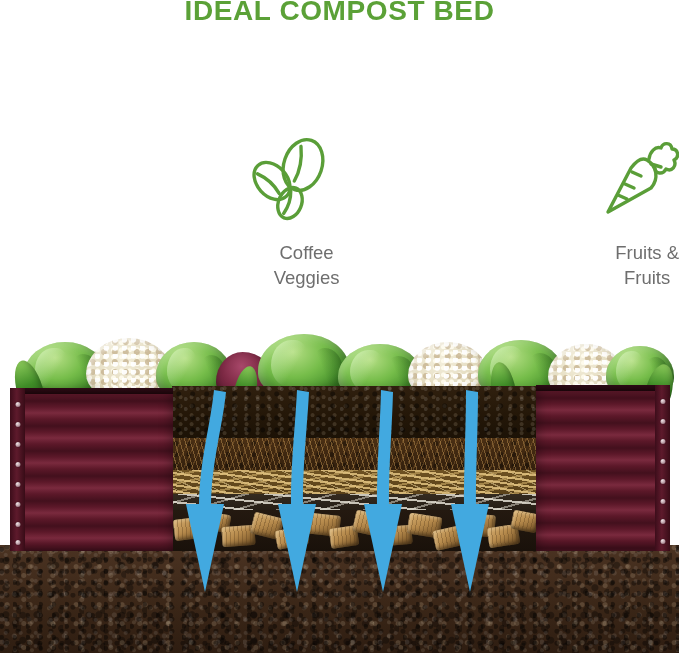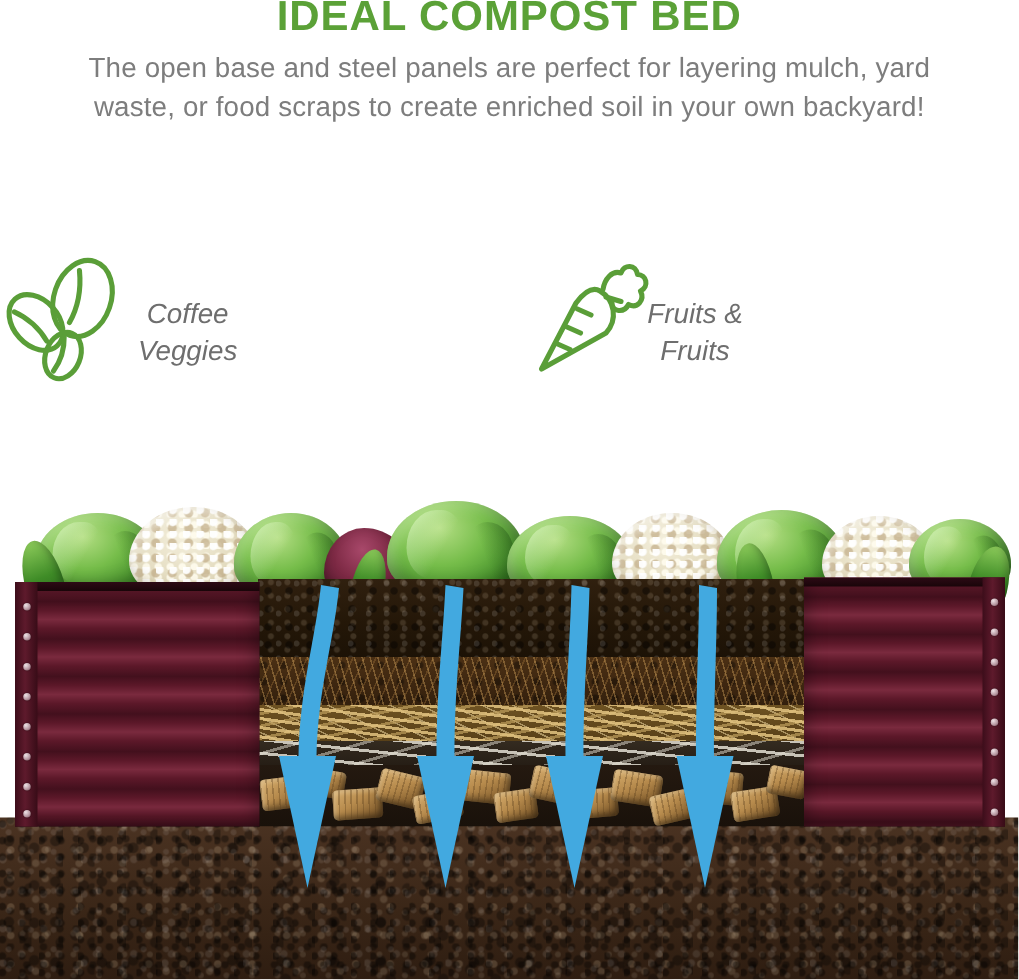--- a/index.html
+++ b/index.html
@@ -16,21 +16,21 @@
     font-size:28px;font-weight:bold;color:#5ba137;letter-spacing:.6px;
     line-height:30px;margin:-4px 0 0 0;text-transform:uppercase;
   }
   .subtitle{
     font-size:18.5px;color:#7d7d7d;line-height:26px;font-weight:300;
     margin:6px auto 0;width:590px;letter-spacing:.1px;
   }
 
   
   .features{position:absolute;left:0;top:134px;width:679px;height:160px;display:flex;}
-  .feature{flex:1;display:flex;flex-direction:row;align-items:center;font-style:italic;}
+  .feature{flex:1;display:flex;flex-direction:column;align-items:flex-end;}
   .feat-ico{height:92px;display:flex;align-items:center;justify-content:center;}
   .feat-label{
     margin-top:14px;text-align:center;font-size:18.5px;line-height:25px;
     color:#6e6e6e;font-weight:300;
   }
 
   
   .scene{position:absolute;left:0;top:318px;width:679px;height:335px;overflow:hidden;}
 
   
@@ -174,21 +174,20 @@
 
   svg{display:block;overflow:visible;}
 </style>
 </head>
 <body>
 
 <div class="stage">
 
   <div class="header">
     <div class="title">IDEAL COMPOST BED</div>
-    <div class="subtitle">The open base and steel panels are perfect for layering mulch, yard waste, or food scraps to create enriched soil in your own backyard!</div>
   </div>
 
   <div class="features">
 
     <div class="feature">
       <div class="feat-ico">
         <svg width="92" height="88" viewBox="0 0 92 88">
           <g fill="none" stroke="#5a9e38" stroke-width="3.4" stroke-linecap="round">
             <ellipse cx="55" cy="29" rx="19" ry="26" transform="rotate(19 55 29)"></ellipse>
             <path d="M47 12 C52 23 54 36 52 47" transform="rotate(19 55 29)"></path>

